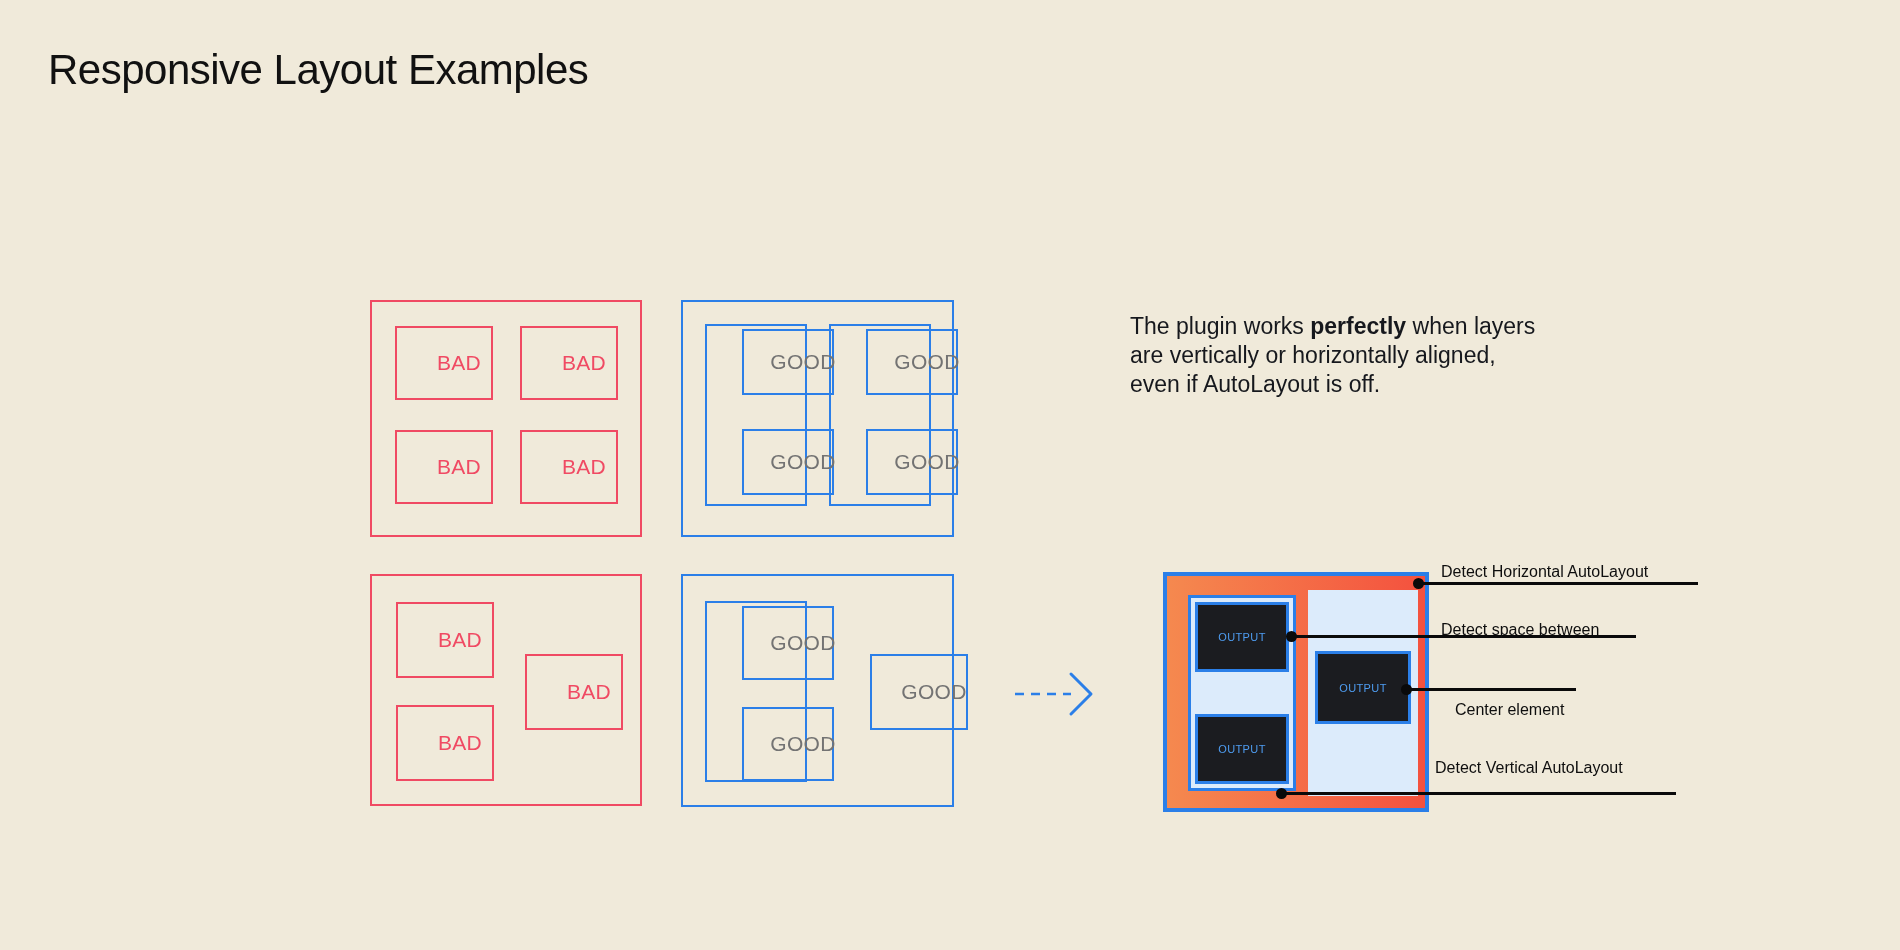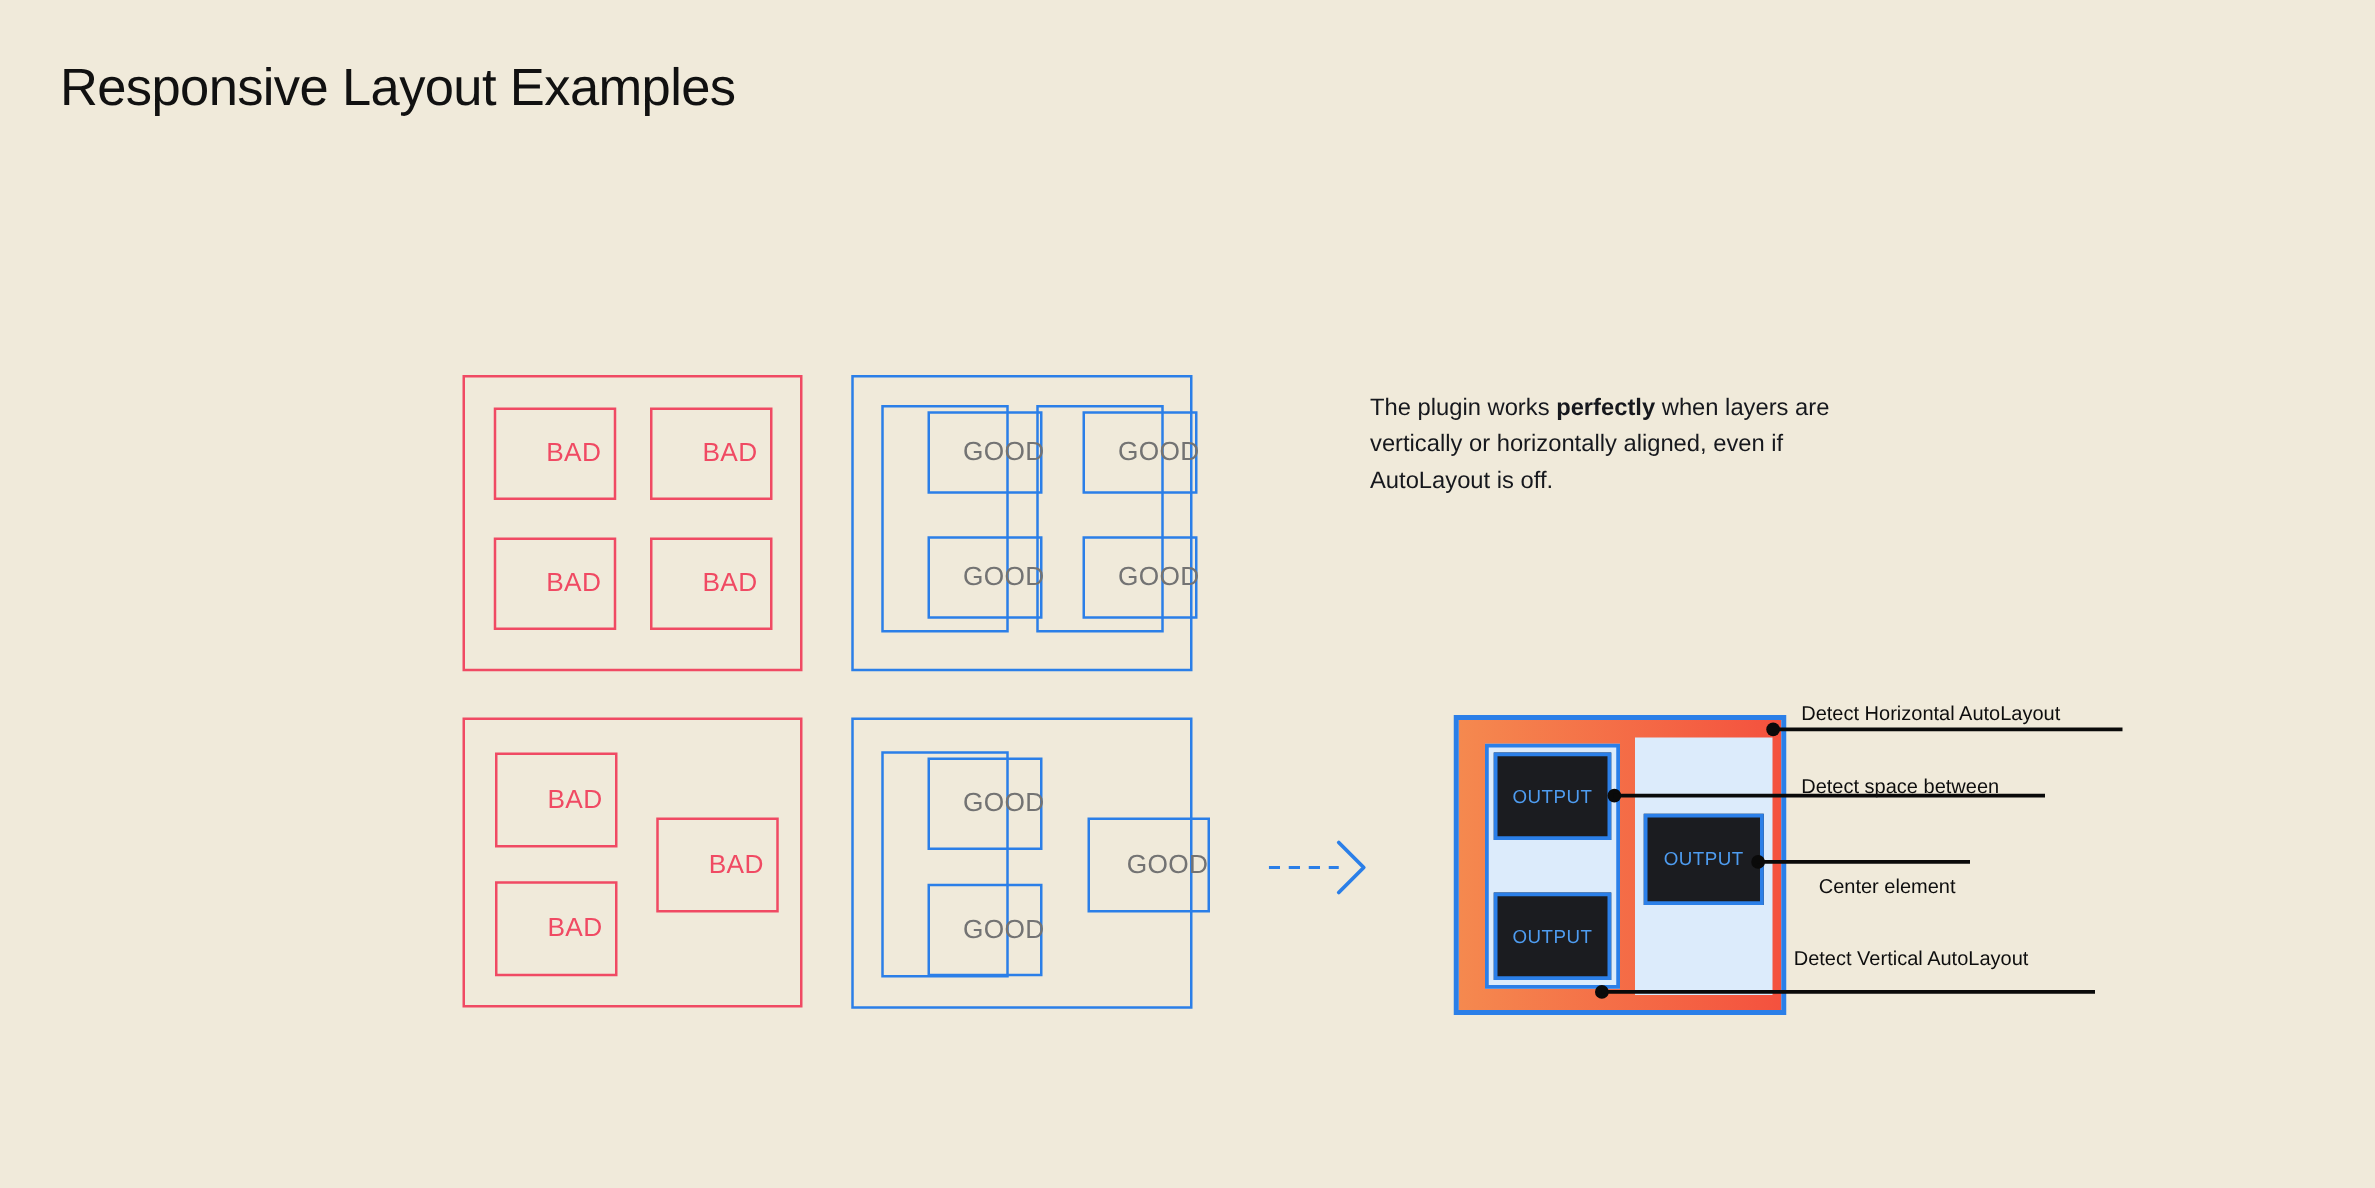--- a/index.html
+++ b/index.html
@@ -41,23 +41,23 @@
   }
   .cell-bad  { border:2.5px solid #F04A63; color:#F04A63; }
   .cell-good { border:2.5px solid #2B7FE8; color:#737373;margin-left:32px; }
 
   
   .group-good { position:absolute; border:2.5px solid #2B7FE8; }
 
   
   #copy {
     position:absolute;
-    left:1096px; top:312px;
+    left:1130px; top:312px;
     width:420px;
-    font-size:19px;
+    font-size:23px;
     line-height:29px;
     color:#16181D;
   }
   #copy p + p { margin-top:29px; }
   #copy b { font-weight:bold; }
 
   
   #flow-arrow { position:absolute; left:1015px; top:670px; }
 
   
@@ -73,21 +73,21 @@
     background:#DCEBFB;
   }
   .mock-out {
     position:absolute;
     background:#1B1C20;
     border:3px solid #2B7FE8;
     display:flex;
     align-items:center;
     justify-content:center;
     color:#4E9CF0;
-    font-size:15px;
+    font-size:11px;
     letter-spacing:0.4px;
   }
 
   
   .anno-label {
     position:absolute;
     font-size:16px;
     color:#0E0E0E;
     white-space:nowrap;
   }

